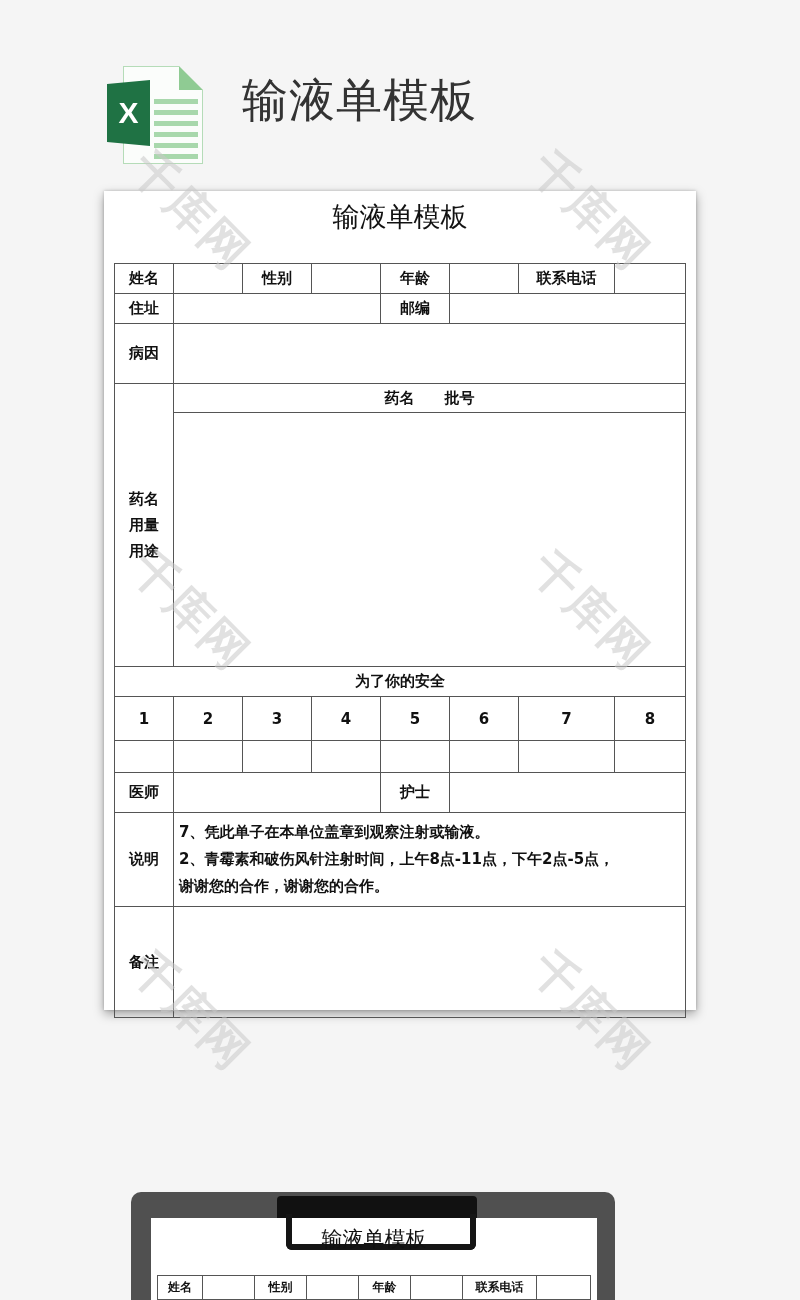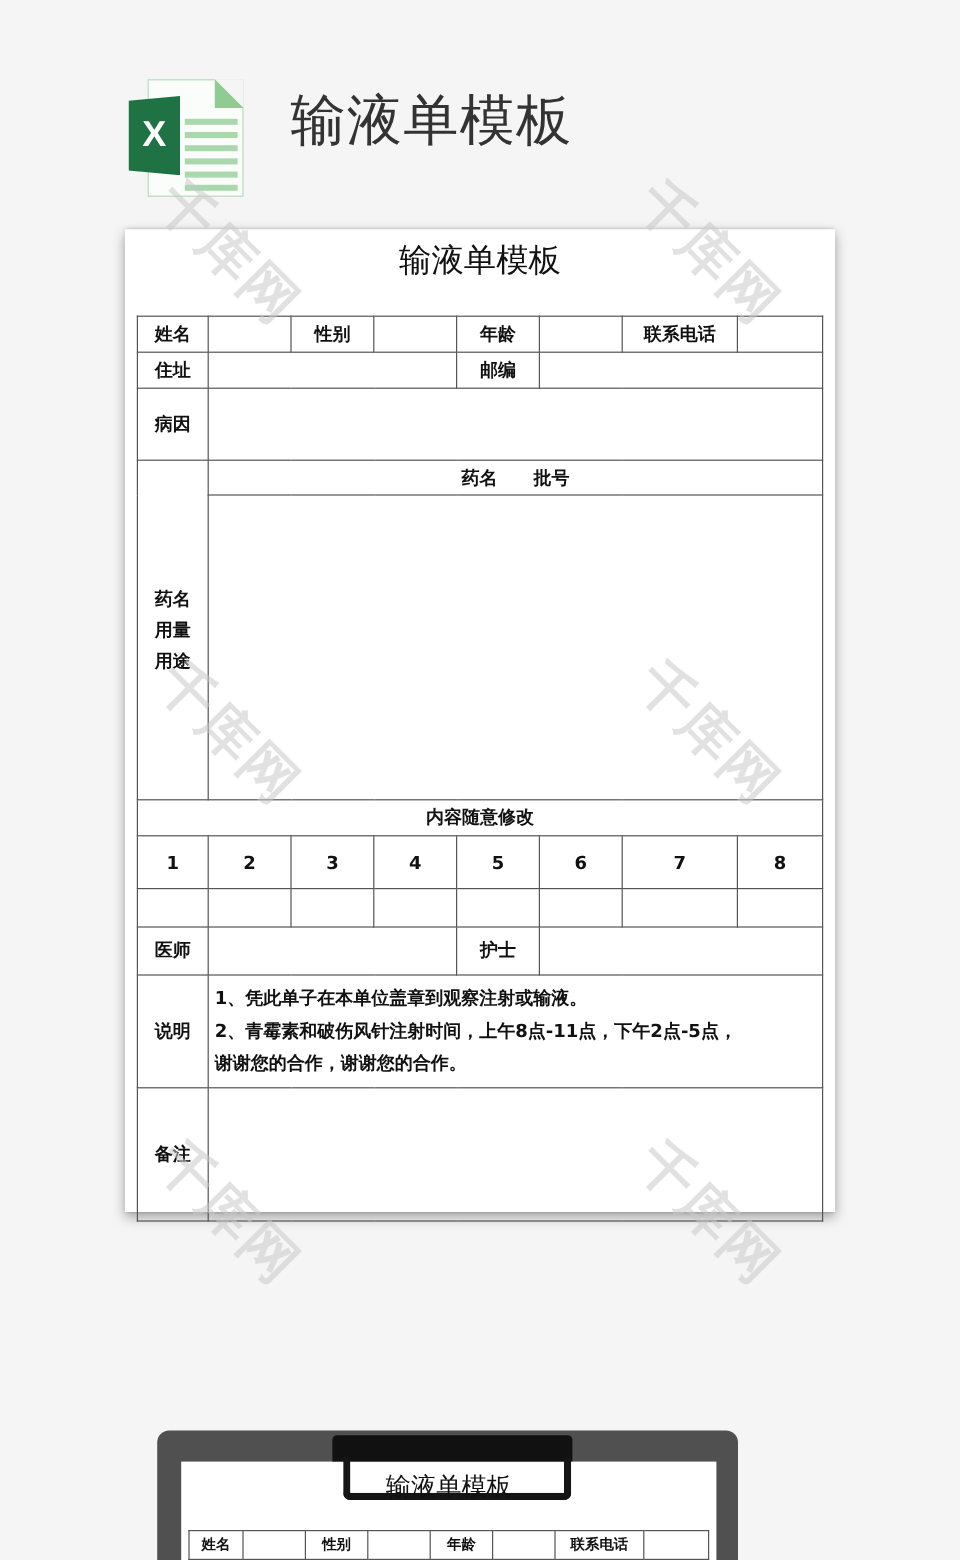--- a/index.html
+++ b/index.html
@@ -158,21 +158,21 @@
         <div class="vlabel">药名</div>
         <div class="vlabel">用量</div>
         <div class="vlabel">用途</div>
       </td>
       <td colspan="7">药名　　批号</td>
     </tr>
     <tr style="height:254px">
       <td colspan="7"></td>
     </tr>
     <tr style="height:30px">
-      <td colspan="8">内容随意修改</td>
+      <td colspan="8">为了你的安全</td>
     </tr>
     <tr style="height:44px">
       <td>1</td>
       <td>2</td>
       <td>3</td>
       <td>4</td>
       <td>5</td>
       <td>6</td>
       <td>7</td>
       <td>8</td>
@@ -189,21 +189,21 @@
     </tr>
     <tr style="height:40px">
       <td>医师</td>
       <td colspan="3"></td>
       <td>护士</td>
       <td colspan="3"></td>
     </tr>
     <tr style="height:94px">
       <td>说明</td>
       <td colspan="7" class="note">
-        <div>1、凭此单子在本单位盖章到观察注射或输液。</div>
+        <div>7、凭此单子在本单位盖章到观察注射或输液。</div>
         <div>2、青霉素和破伤风针注射时间，上午8点-11点，下午2点-5点，</div>
         <div>谢谢您的合作，谢谢您的合作。</div>
       </td>
     </tr>
     <tr style="height:111px">
       <td>备注</td>
       <td colspan="7"></td>
     </tr>
   </tbody>
     </table>

